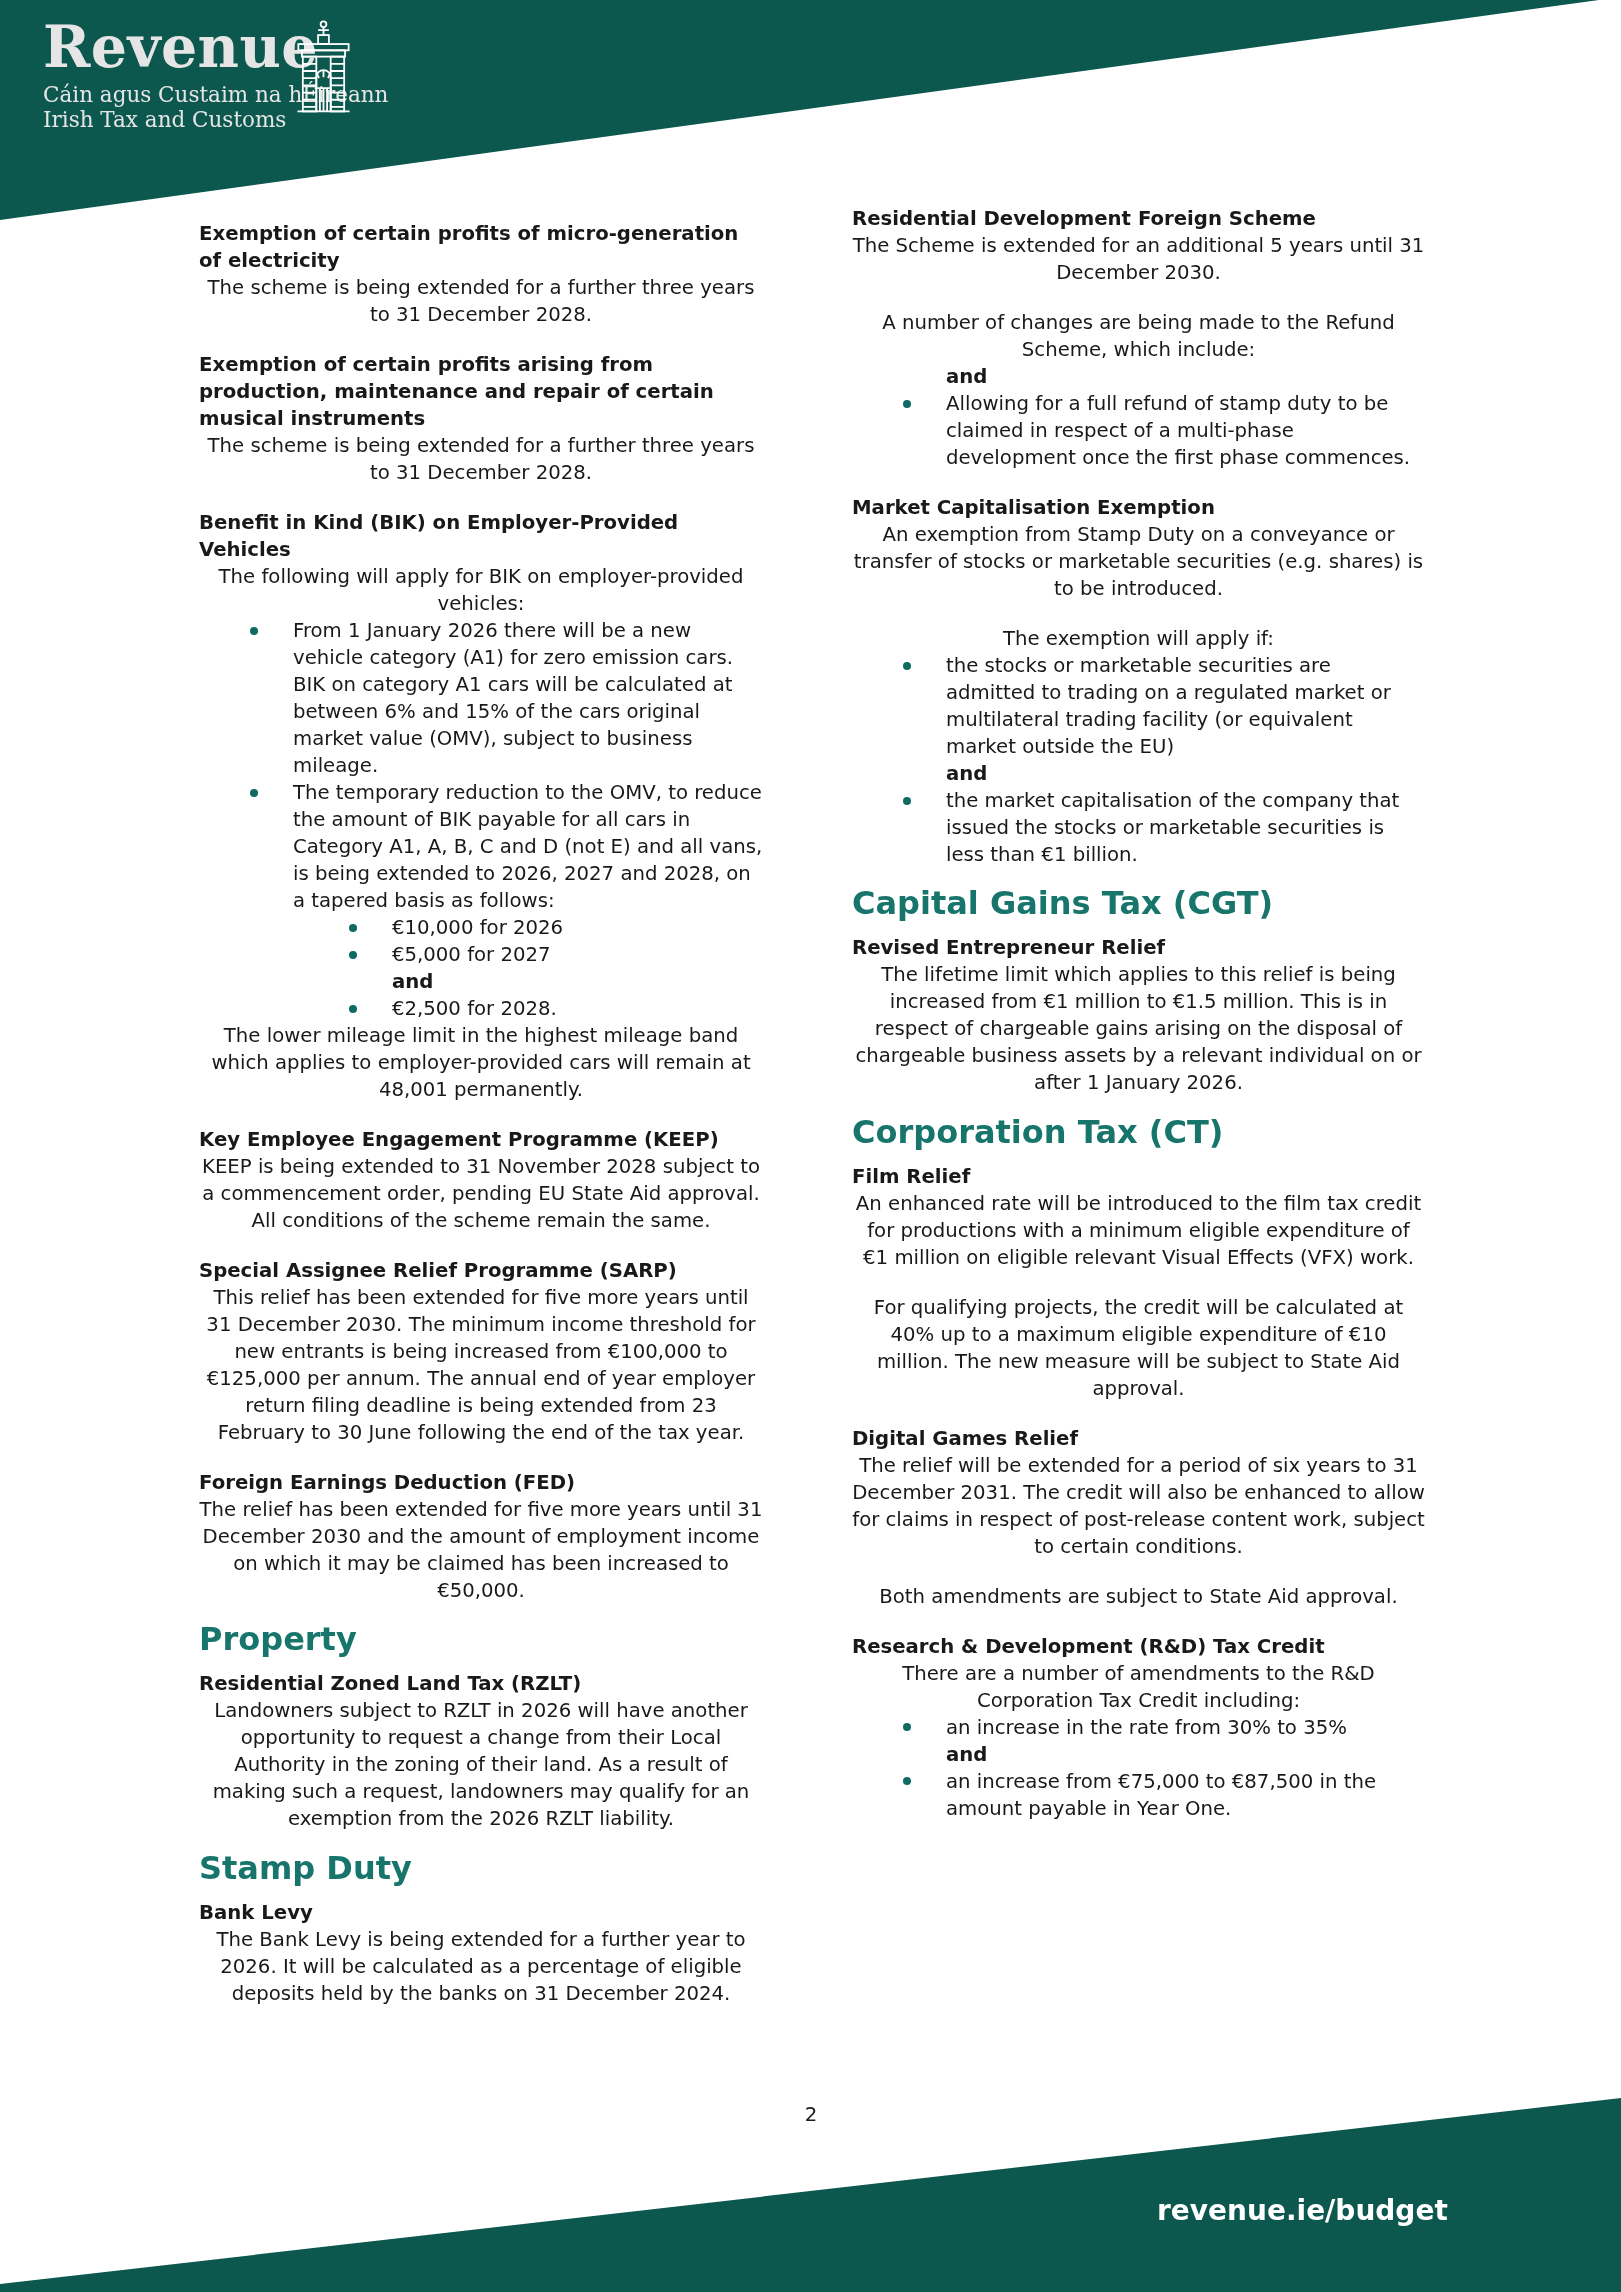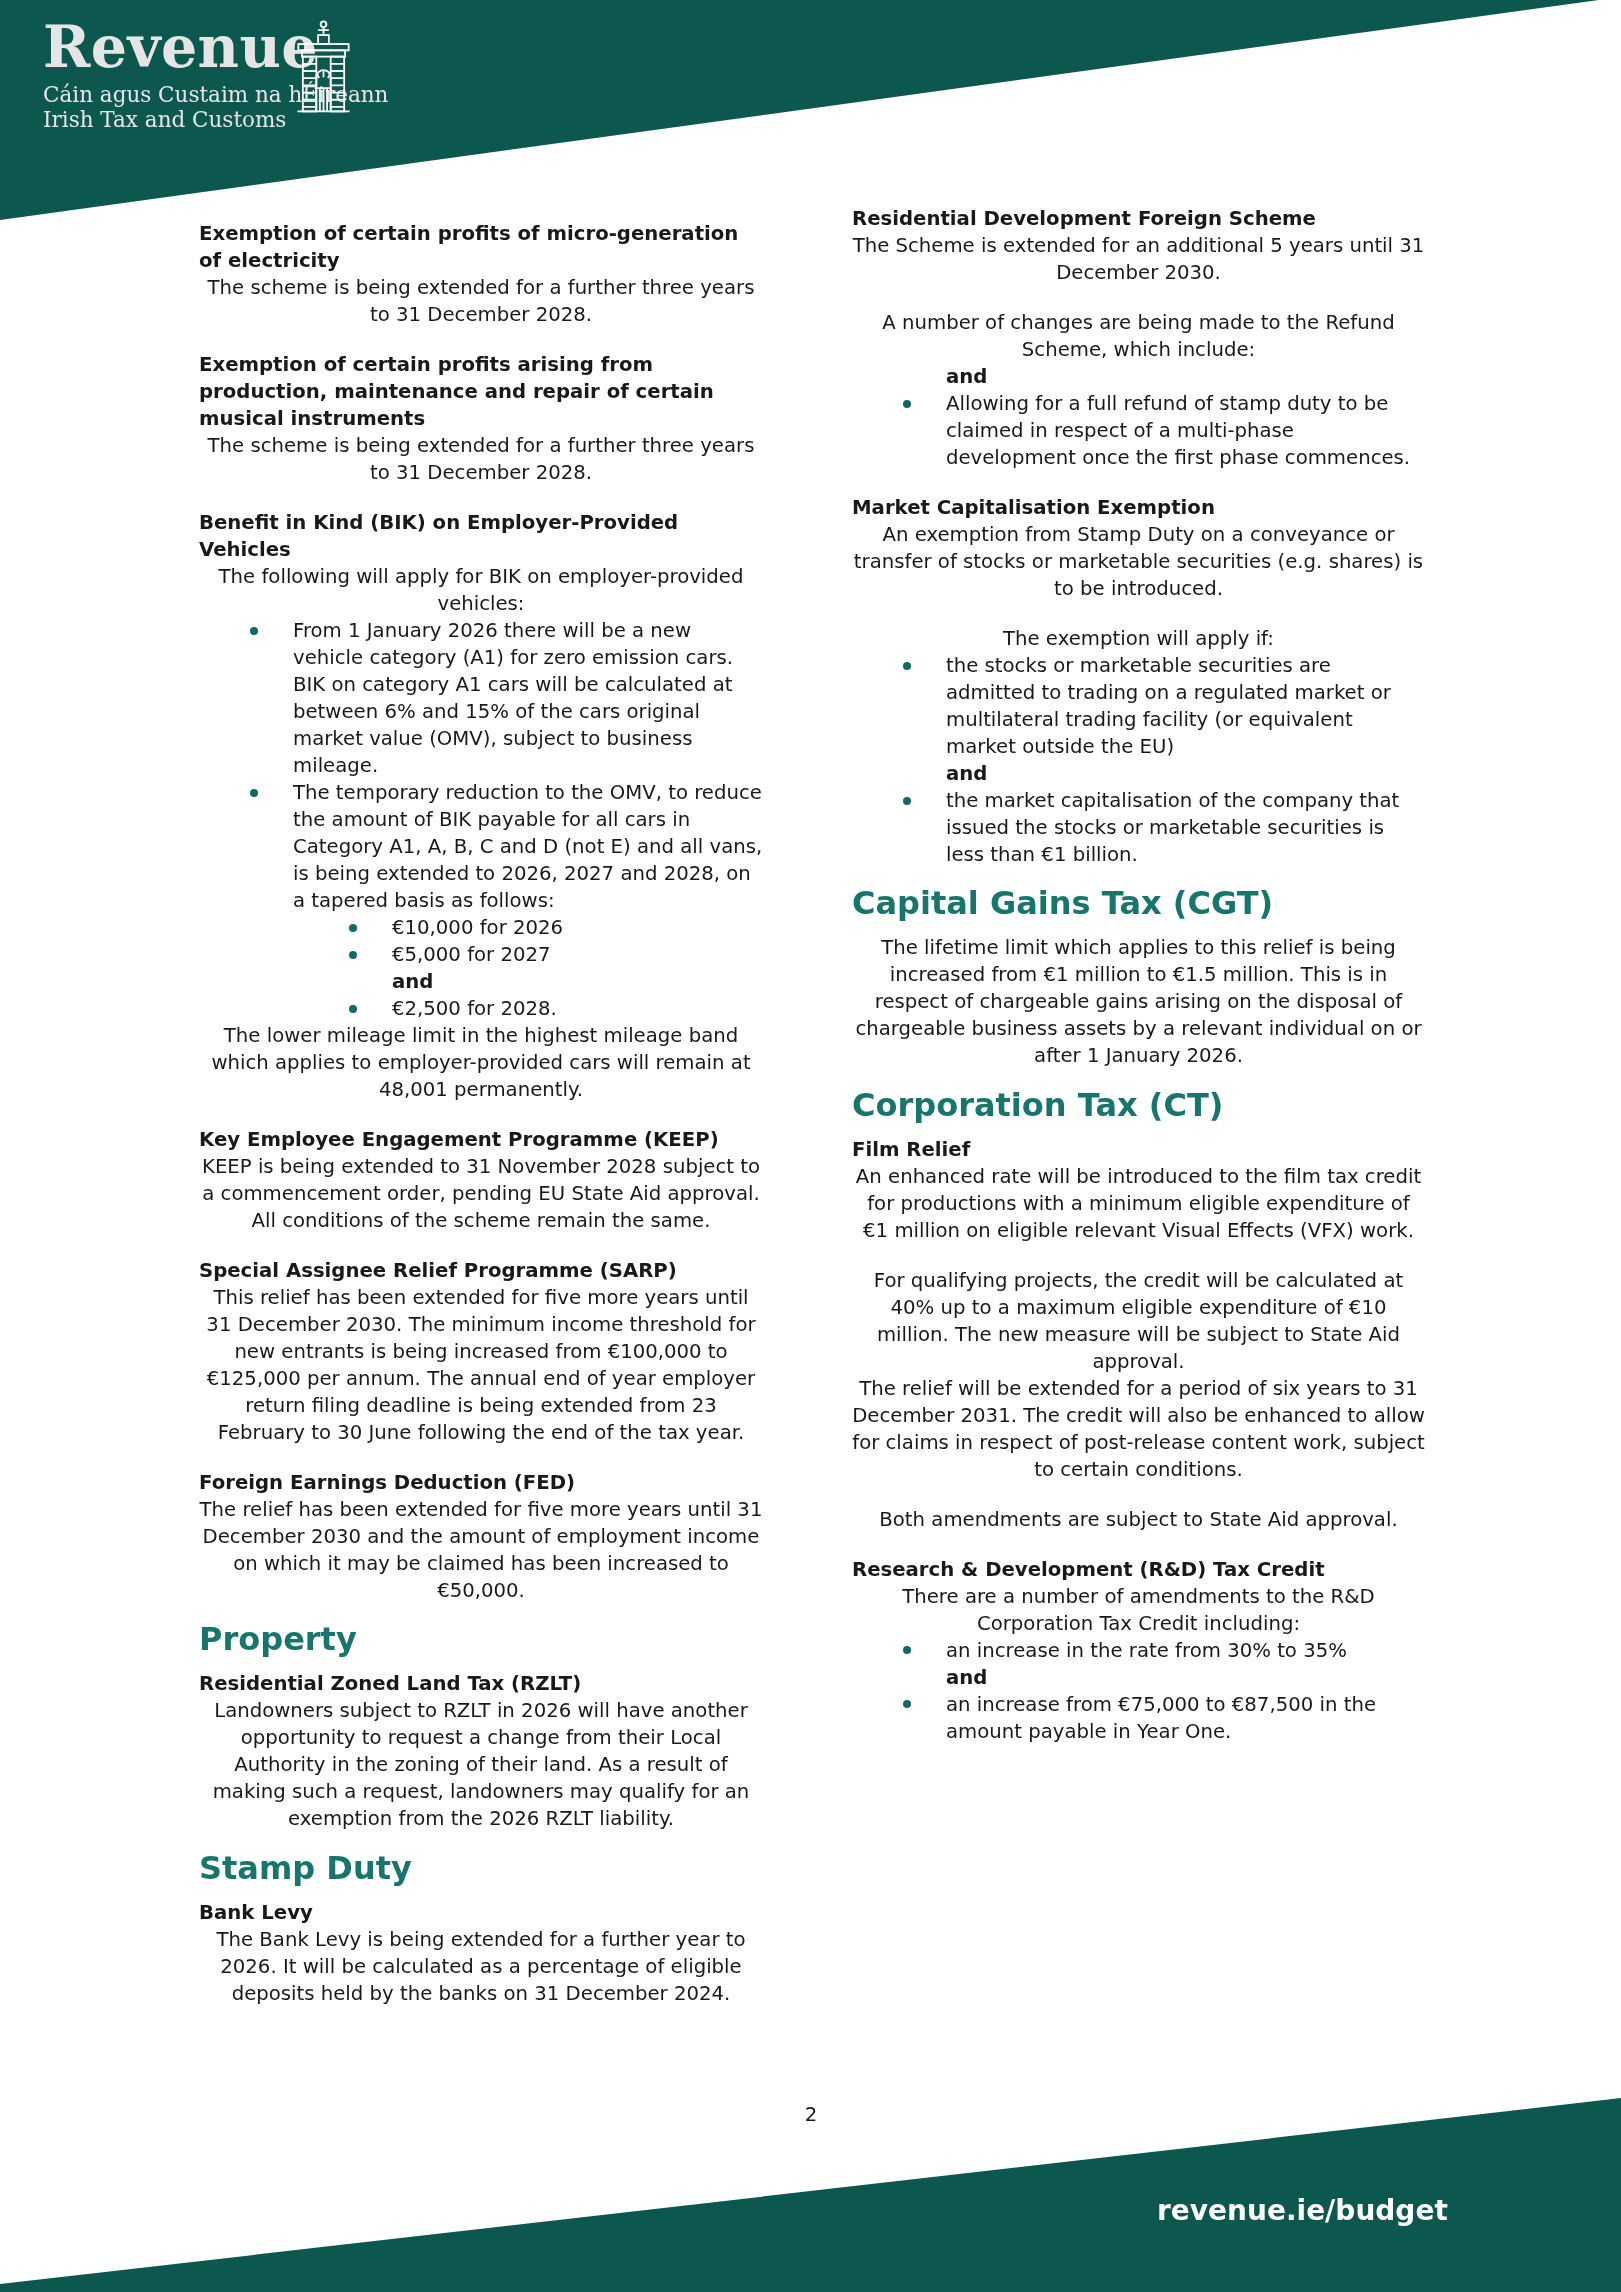--- a/index.html
+++ b/index.html
@@ -163,25 +163,27 @@
         <span class="dot"></span>
         <span>the stocks or marketable securities are admitted to trading on a regulated market or multilateral trading facility (or equivalent market outside the EU)</span>
       </div>
       <div class="connector">and</div>
       <div class="bullet">
         <span class="dot"></span>
         <span>the market capitalisation of the company that issued the stocks or marketable securities is less than €1 billion.</span>
       </div>
     </div>
     <h2 class="sec">Capital Gains Tax (CGT)</h2>
+    <h3 class="h">Revised Entrepreneur Relief</h3>
     <p class="p">The lifetime limit which applies to this relief is being increased from €1 million to €1.5 million. This is in respect of chargeable gains arising on the disposal of chargeable business assets by a relevant individual on or after 1 January 2026.</p>
     <h2 class="sec">Corporation Tax (CT)</h2>
     <h3 class="h">Film Relief</h3>
     <p class="p">An enhanced rate will be introduced to the film tax credit for productions with a minimum eligible expenditure of €1 million on eligible relevant Visual Effects (VFX) work.</p>
     <p class="p sp">For qualifying projects, the credit will be calculated at 40% up to a maximum eligible expenditure of €10 million. The new measure will be subject to State Aid approval.</p>
+    <h3 class="h sp">Digital Games Relief</h3>
     <p class="p">The relief will be extended for a period of six years to 31 December 2031. The credit will also be enhanced to allow for claims in respect of post-release content work, subject to certain conditions.</p>
     <p class="p sp">Both amendments are subject to State Aid approval.</p>
     <h3 class="h sp">Research &amp; Development (R&amp;D) Tax Credit</h3>
     <p class="p">There are a number of amendments to the R&amp;D Corporation Tax Credit including:</p>
     <div>
       <div class="bullet">
         <span class="dot"></span>
         <span>an increase in the rate from 30% to 35%</span>
       </div>
       <div class="connector">and</div>

